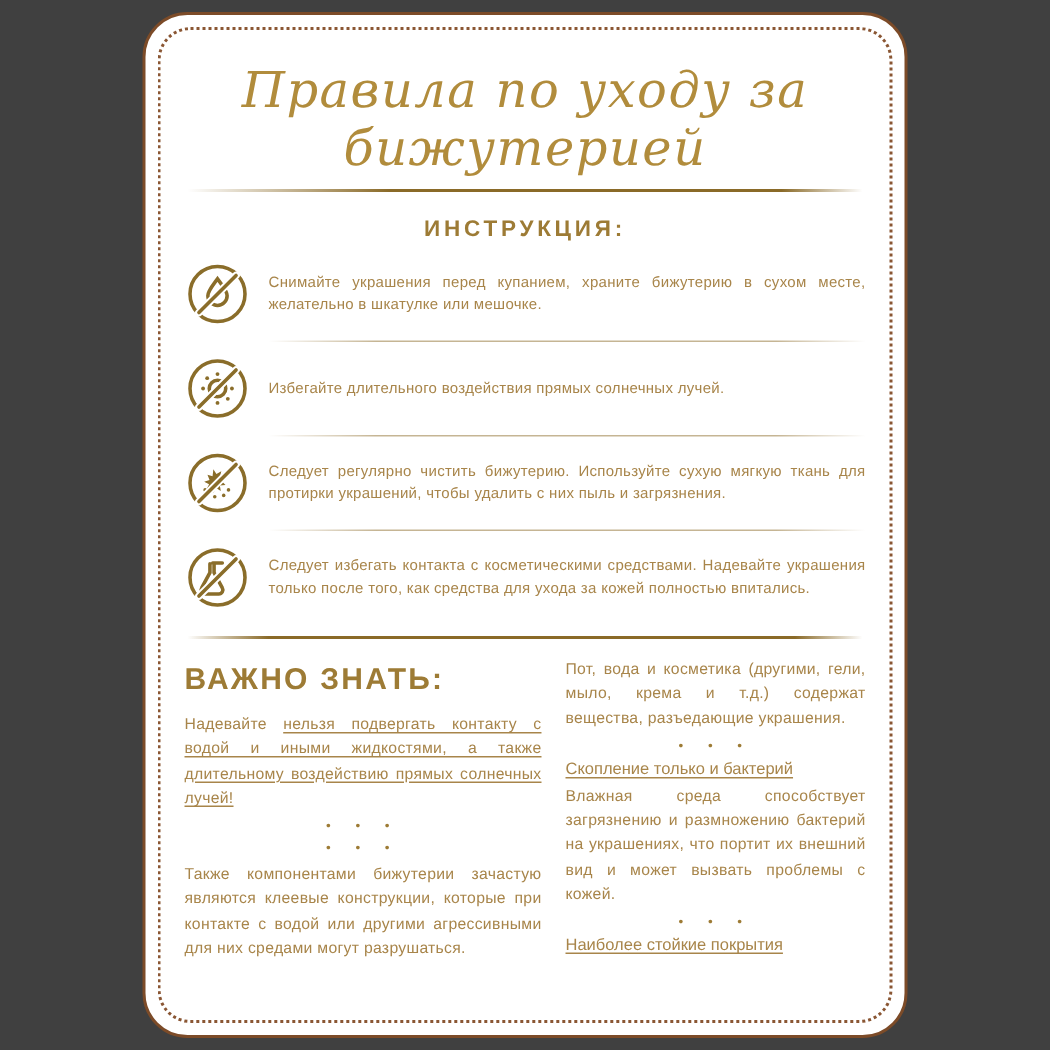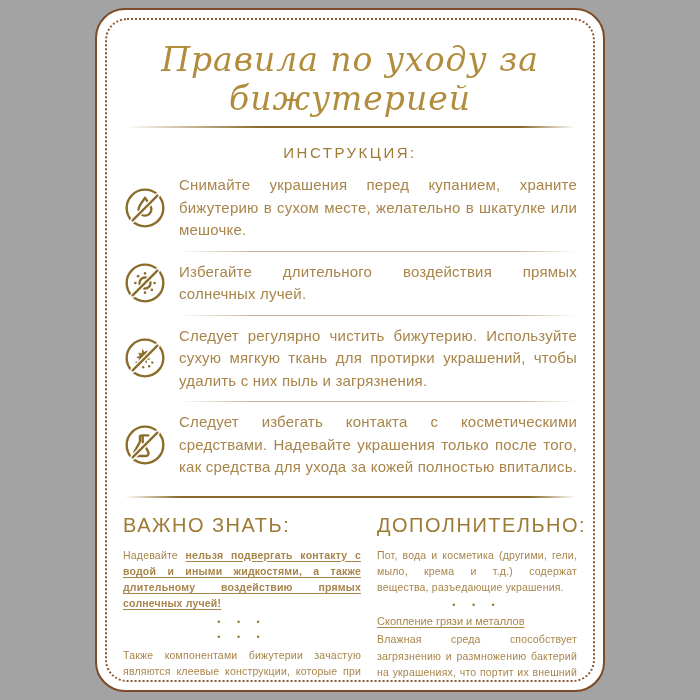--- a/index.html
+++ b/index.html
@@ -1,46 +1,46 @@
 <!DOCTYPE html>
 <html><head>
 <meta charset="utf-8">
 <style>
   html,body{margin:0;padding:0;background:#ffffff;}
-  .canvas{position:relative;width:700px;height:700px;background:#a3a3a3;overflow:hidden;
+  .canvas{position:relative;width:700px;height:700px;background:#404040;overflow:hidden;
           font-family:"Liberation Sans",sans-serif;}
   .card{position:absolute;left:95px;top:8px;width:510px;height:684px;
         border:2px solid #7c4b28;border-radius:30px;background:#ffffff;box-sizing:border-box;}
   .inner{position:absolute;left:8px;top:8px;right:8px;bottom:8px;
          border:2px dotted #8a5633;border-radius:22px;box-sizing:border-box;
          padding:10px 16px 10px 16px;overflow:hidden;}
   .title{margin:10px 0 2px 0;text-align:center;
          font-family:"DejaVu Serif",serif;font-style:italic;font-weight:normal;
          font-size:33px;color:#b18c3c;letter-spacing:1px;}
   .title-divider{height:2px;margin:8px 2px 0 2px;
          background:linear-gradient(90deg,rgba(138,106,40,0) 0%,#8a6a28 30%,#8a6a28 88%,rgba(138,106,40,0) 100%);}
-  .section-heading{color:#9d7b35;font-size:15px;letter-spacing:2.5px;font-weight:400;}
+  .section-heading{color:#9d7b35;font-size:15px;letter-spacing:2.5px;font-weight:700;}
   .center{text-align:center;}
   .instr-heading{margin:16px 0 6px 0;}
   .item{display:flex;align-items:center;gap:12px;padding:7px 0;}
   .item .icon{flex:0 0 44px;width:44px;height:44px;}
-  .item p{margin:0;flex:1;color:#a8854a;font-size:15px;line-height:1.5;
+  .item p{margin:0;flex:1;color:#a8854a;font-size:10px;line-height:1.5;
           text-align:justify;letter-spacing:.2px;}
   .item-divider{height:1px;margin:2px 0 2px 56px;
          background:linear-gradient(90deg,rgba(150,120,60,0) 0%,rgba(150,120,60,.55) 18%,rgba(150,120,60,.55) 85%,rgba(150,120,60,0) 100%);}
   .full-divider{height:2px;margin:10px 2px 12px 2px;
          background:linear-gradient(90deg,rgba(138,106,40,0) 0%,#8a6a28 12%,#8a6a28 90%,rgba(138,106,40,0) 100%);}
   .columns{display:flex;gap:16px;}
   .col{min-width:0;}
   .col-left{flex:0 0 238px;}
   .col-right{flex:1;}
   .col-heading{font-size:20px;letter-spacing:1.5px;margin:4px 0 10px 0;}
   .body-text{margin:0;color:#a8854a;font-size:10.5px;line-height:1.55;
              text-align:justify;letter-spacing:.2px;}
-  .u{text-decoration:underline;text-underline-offset:2px;font-weight:bold;}
+  .u{text-decoration:underline;text-underline-offset:2px;}
   .subhead{color:#a8854a;font-size:11px;margin:0 0 4px 0;
            text-decoration:underline;text-underline-offset:2px;}
   .dots{text-align:center;color:#9d7b35;font-size:9px;letter-spacing:7px;
         margin:5px 0 5px 0;user-select:none;}
   svg{display:block;}
 </style>
 </head>
 <body>
 
 <div class="canvas">
@@ -126,26 +126,25 @@
         <div class="col col-left">
           <div class="section-heading col-heading">ВАЖНО ЗНАТЬ:</div>
           <p class="body-text"><span>Надевайте </span><span class="u">нельзя подвергать контакту с водой и иными жидкостями, а также длительному воздействию прямых солнечных лучей!</span></p>
           <div class="dots">• • •</div>
           <div class="dots">• • •</div>
           <p class="body-text">Также компонентами бижутерии зачастую являются клеевые конструкции, которые при контакте с водой или другими агрессивными для них средами могут разрушаться.</p>
 
         </div>
 
         <div class="col col-right">
-          <div class="section-heading col-heading">ДОПОЛНИТЕЛЬНО:</div>
 
           <p class="body-text">Пот, вода и косметика (другими, гели, мыло, крема и т.д.) содержат вещества, разъедающие украшения.</p>
           <div class="dots">• • •</div>
 
-          <p class="subhead">Скопление грязи и металлов</p>
+          <p class="subhead">Скопление только и бактерий</p>
           <p class="body-text">Влажная среда способствует загрязнению и размножению бактерий на украшениях, что портит их внешний вид и может вызвать проблемы с кожей.</p>
           <div class="dots">• • •</div>
 
           <p class="subhead">Наиболее стойкие покрытия</p>
 
         </div>
 
       </div>
     </div>
   </div>

